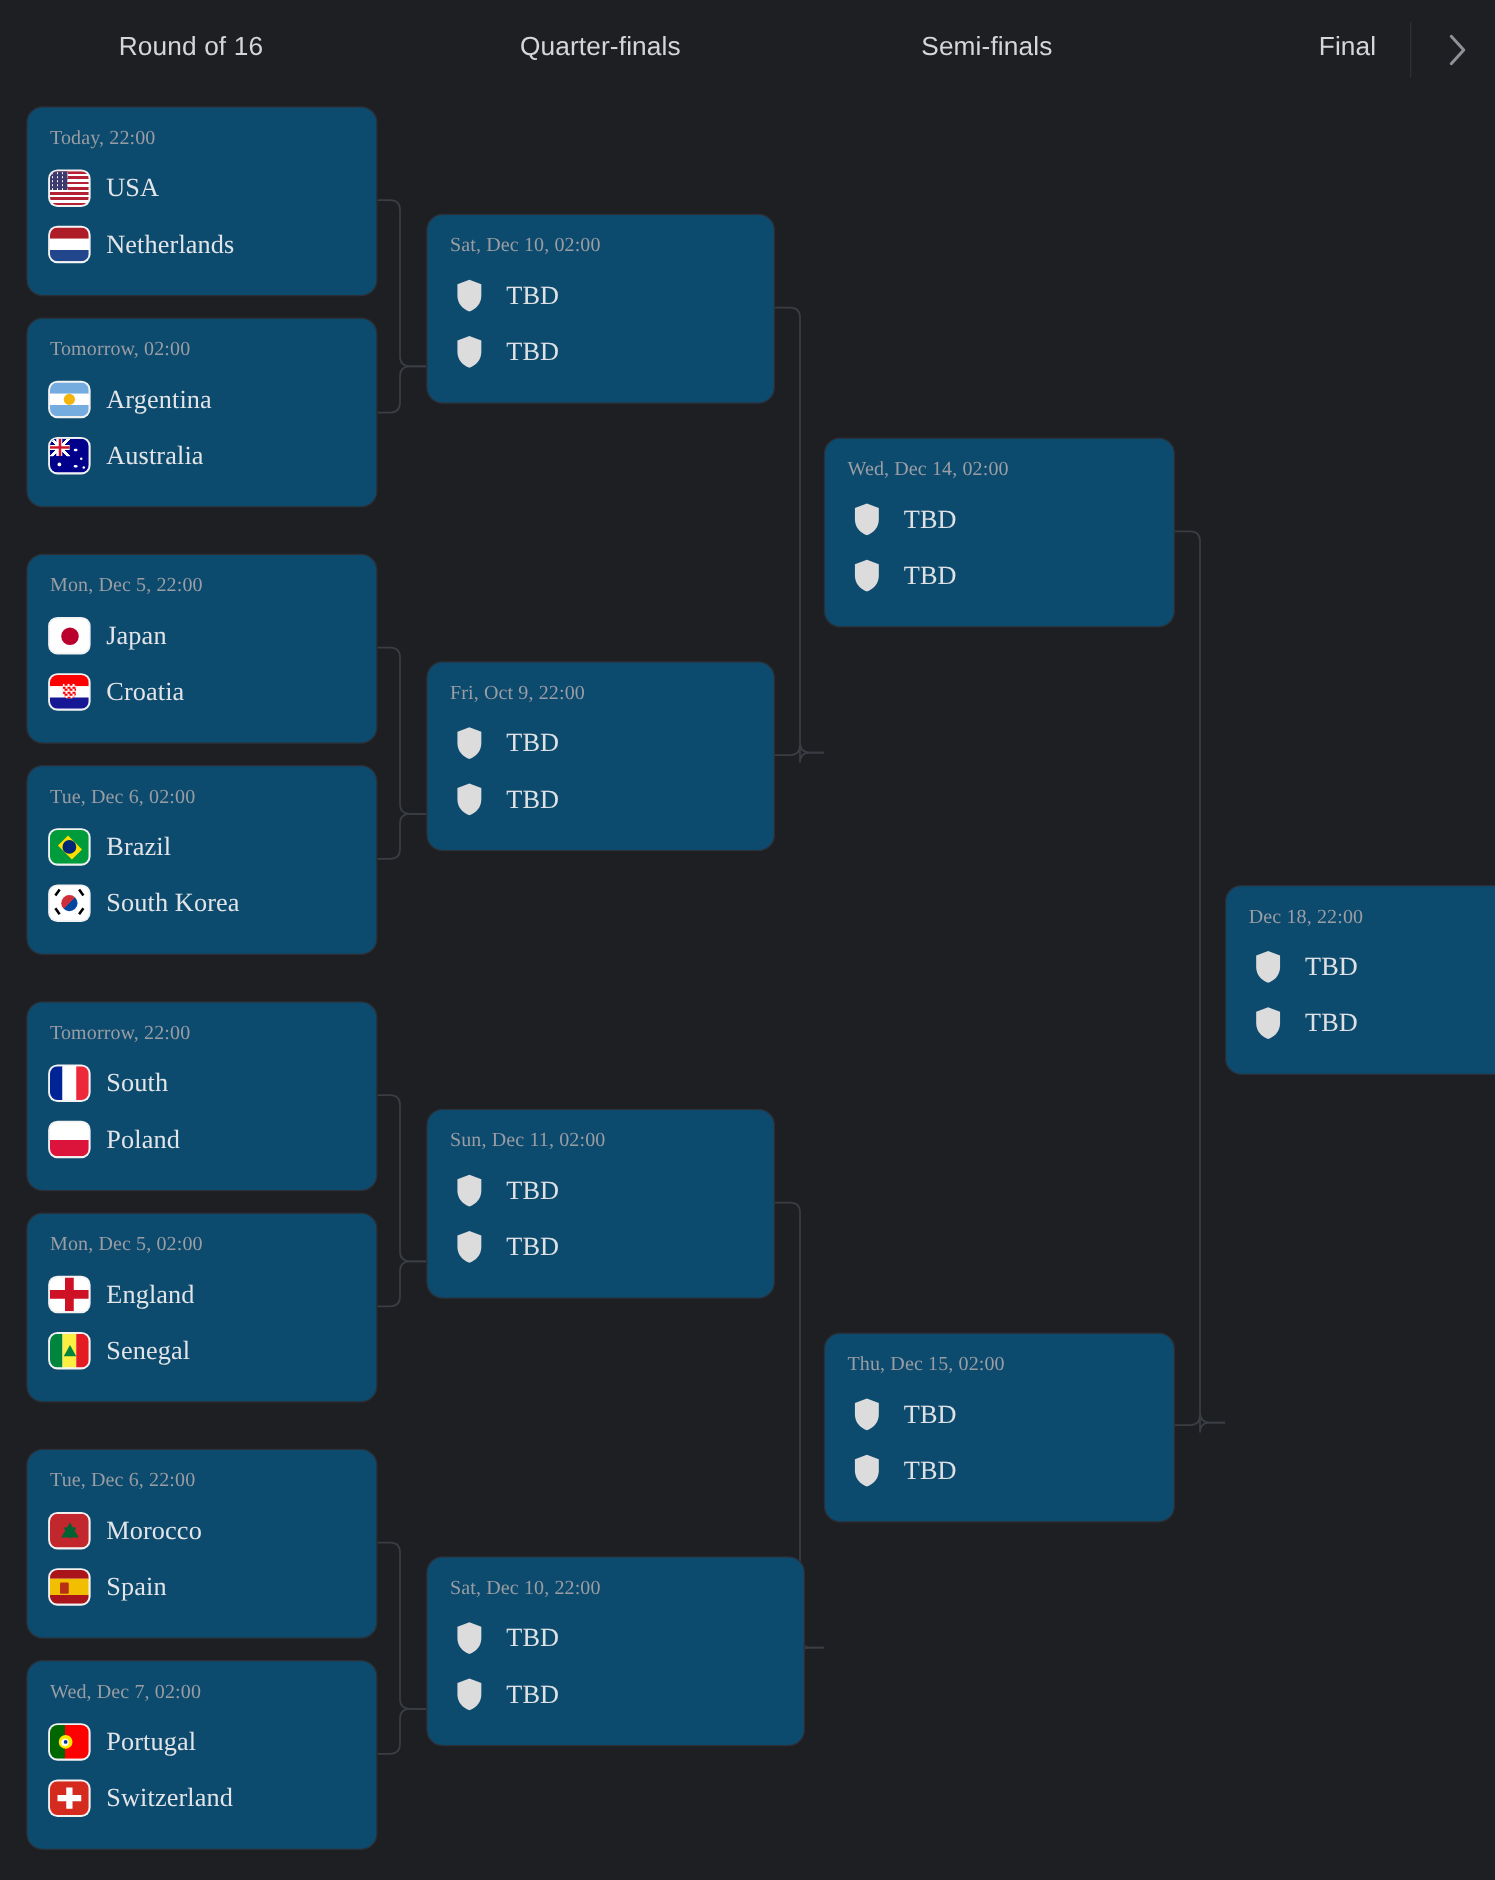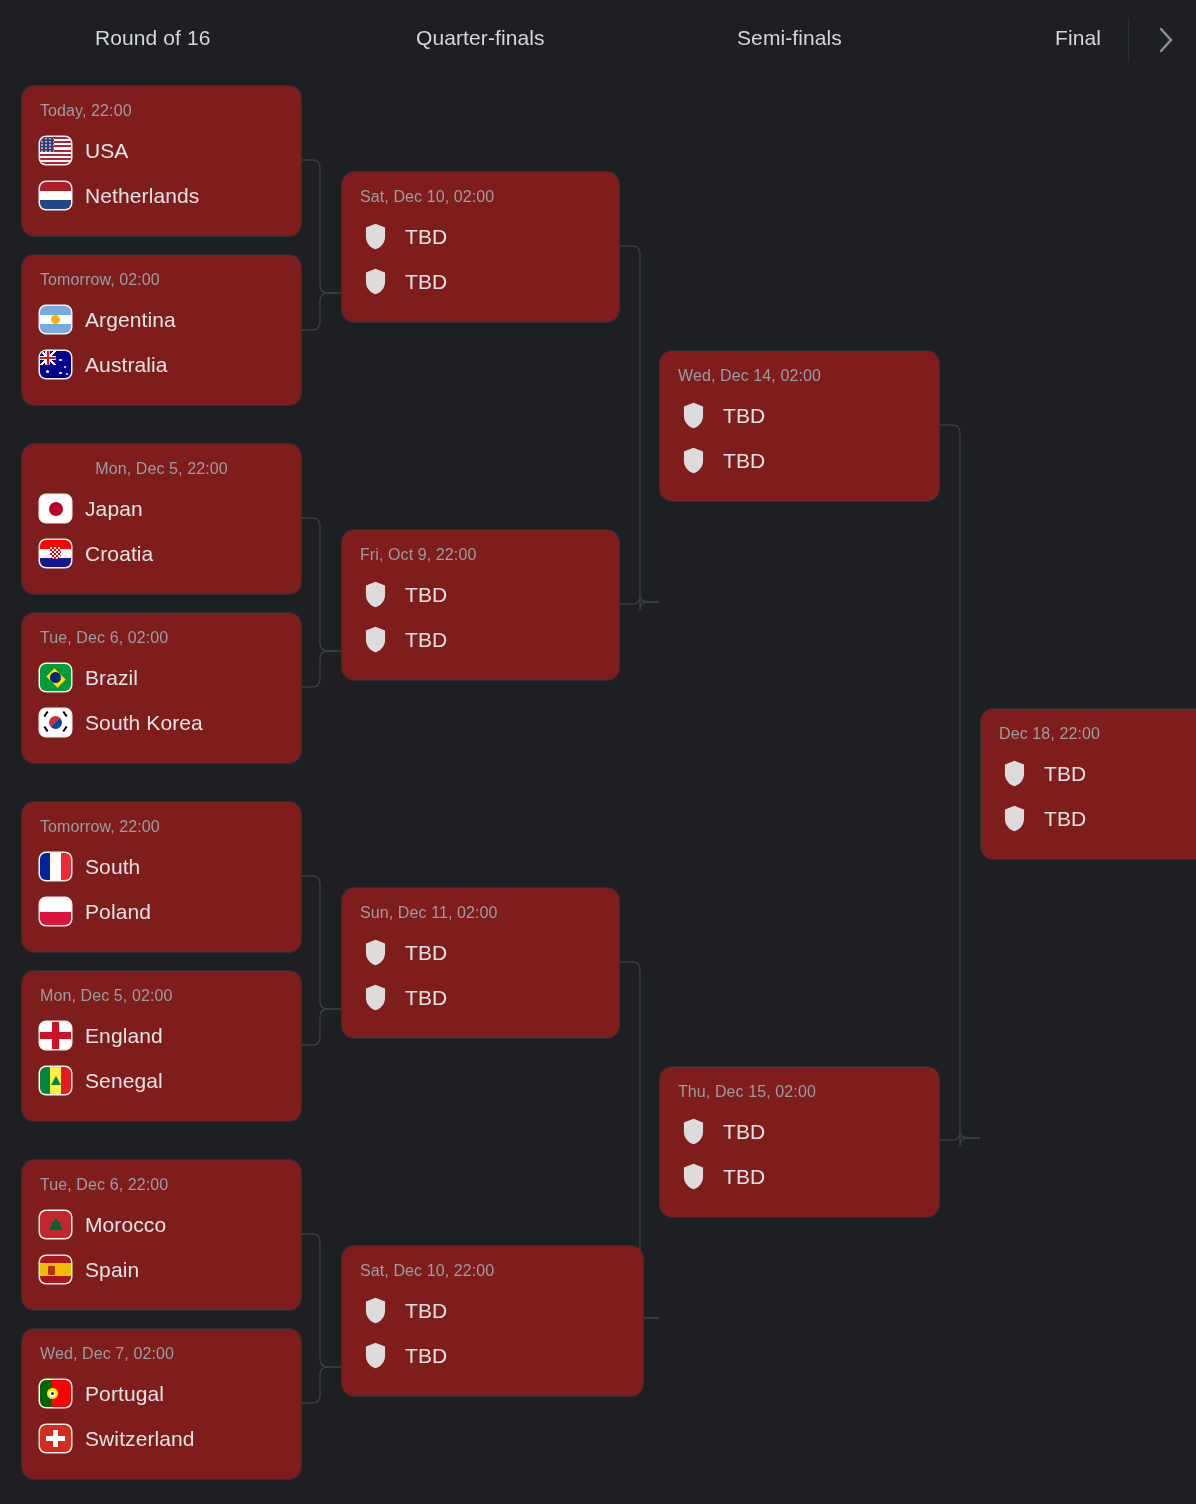--- a/index.html
+++ b/index.html
@@ -65,25 +65,26 @@
     position: absolute;
     top: 0; left: 0;
     width: 1196px;
     height: 1504px;
     pointer-events: none;
   }
 
   
   .match-card {
     position: absolute;
-    background: #7f1d1d;
+    background: #0c4a6e;
     border: 1px solid #2c2f35;
     border-radius: 13px;
     padding: 16px 18px 18px 18px;
     cursor: pointer;
+    font-family: Liberation Serif, serif;
   }
 
   .match-date {
     font-size: 16px;
     color: #9a9da3;
     margin-bottom: 8px;
     white-space: nowrap;
     letter-spacing: 0.1px;
   }
 
@@ -223,21 +224,21 @@
           <span style="position:absolute;left:20%;top:72%;width:3px;height:3px;background:#fff;border-radius:50%;"></span>
           <span style="position:absolute;left:62%;top:30%;width:2.4px;height:2.4px;background:#fff;border-radius:50%;"></span>
           <span style="position:absolute;left:76%;top:55%;width:2.4px;height:2.4px;background:#fff;border-radius:50%;"></span>
           <span style="position:absolute;left:62%;top:78%;width:2.4px;height:2.4px;background:#fff;border-radius:50%;"></span>
           <span style="position:absolute;left:84%;top:82%;width:2px;height:2px;background:#fff;border-radius:50%;"></span>
         </span>
         <span class="team-name">Australia</span>
       </div>
     </div>
 
-    <div class="match-card" style="left:21px; top:443px; width:281px;text-align:center;">
+    <div class="match-card" style="left:21px; top:443px; width:281px;">
       <div class="match-date">Mon, Dec 5, 22:00</div>
       <div class="team-row">
         <span class="flag">
           <span style="position:absolute;inset:0;background:#ffffff;"></span>
           <span style="position:absolute;left:50%;top:50%;width:14px;height:14px;margin:-7px 0 0 -7px;border-radius:50%;background:#bc002d;"></span>
         </span>
         <span class="team-name">Japan</span>
       </div>
       <div class="team-row">
         <span class="flag">

